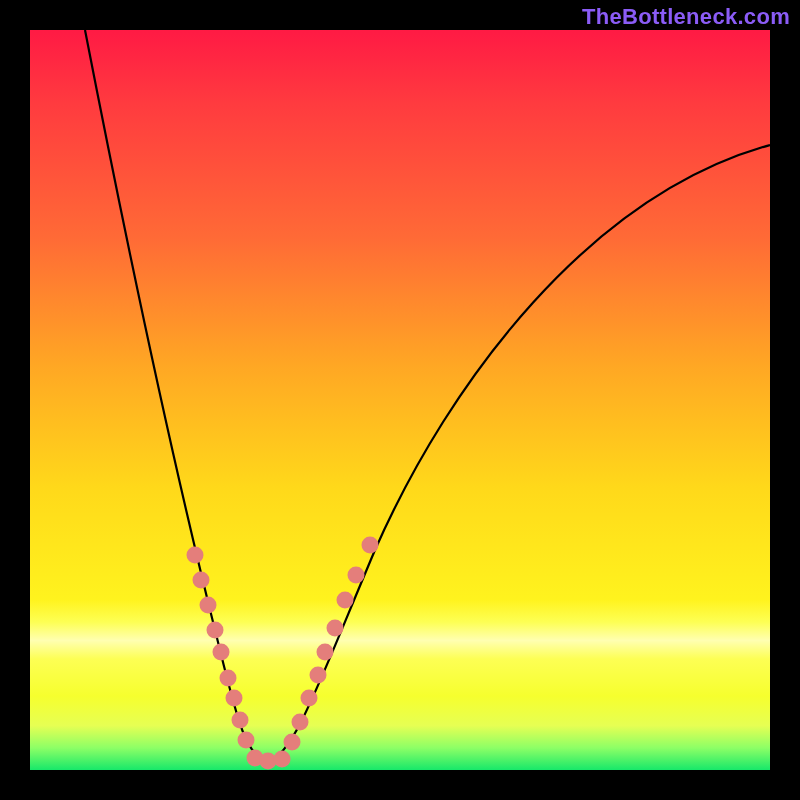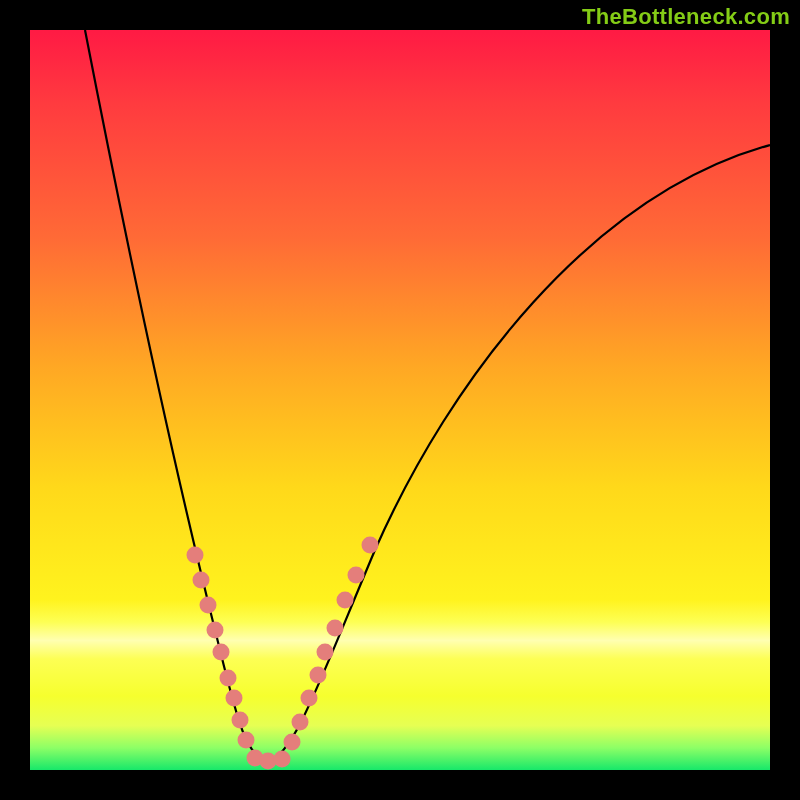--- a/index.html
+++ b/index.html
@@ -31,21 +31,21 @@
       #f6ff2e 90%,
       #e6ff53 94%,
       #8dff66 97%,
       #17e86a 100%
     );
   }
   .watermark {
     position: absolute;
     top: 4px;
     right: 10px;
-    color: #84cc16;
+    color: #8b5cf6;
     font-size: 22px;
     font-weight: 600;
     letter-spacing: 0.3px;
     user-select: none;
   }
   svg.curve {
     position: absolute;
     left: 0;
     top: 0;
     width: 740px;

